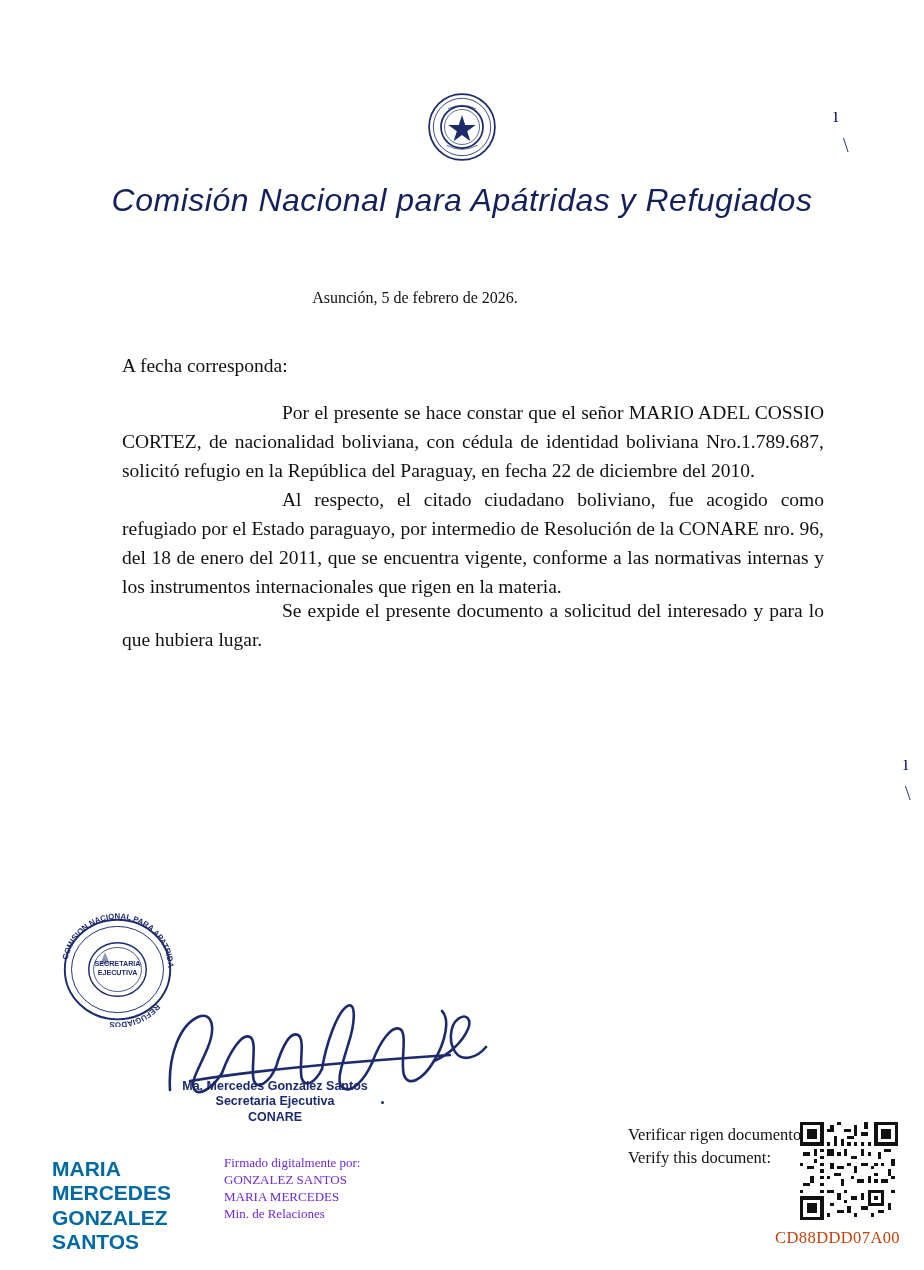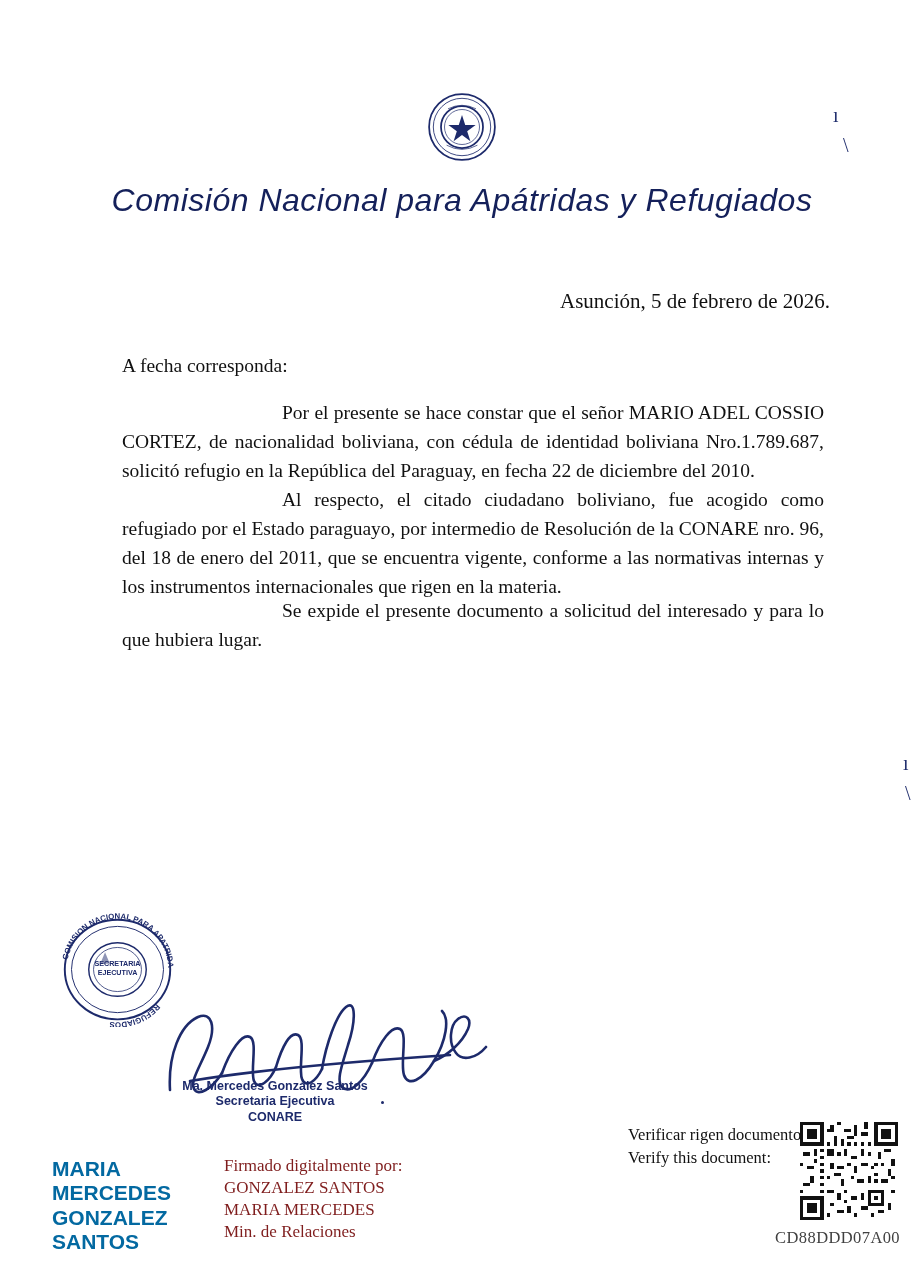--- a/index.html
+++ b/index.html
@@ -43,22 +43,22 @@
     color: #14205a;
     white-space: nowrap;
   }
 
   
   .date-line {
     position: absolute;
     top: 289px;
     left: 0;
     width: 830px;
-    text-align: right;
-    font-size: 21px;
+    text-align: center;
+    font-size: 16px;
     color: #111;
   }
 
   
   .salutation {
     position: absolute;
     top: 355px;
     left: 122px;
     font-size: 19.5px;
   }
@@ -120,23 +120,23 @@
     font-weight: bold;
     font-size: 21px;
     line-height: 1.16;
     color: #0369a1;
   }
   .dsig-detail {
     position: absolute;
     left: 224px;
     top: 1155px;
     width: 230px;
-    font-size: 17px;
+    font-size: 13px;
     line-height: 1.3;
-    color: #7f1d1d;
+    color: #6d28d9;
   }
 
   
   .verify-text {
     position: absolute;
     left: 628px;
     top: 1124px;
     font-size: 16.5px;
     line-height: 1.38;
     color: #111;
@@ -156,21 +156,21 @@
   }
   .doc-code {
     position: absolute;
     left: 700px;
     top: 1228px;
     width: 200px;
     text-align: right;
     font-family: "Liberation Serif", serif;
     font-size: 16.5px;
     letter-spacing: 0.4px;
-    color: #404040;
+    color: #c2410c;
   }
 
   
   .artifact {
     position: absolute;
     color: #22306e;
     font-family: "Liberation Serif", serif;
   }
   .a1 { left: 833px; top: 104px; font-size: 20px; }
   .a2 { left: 843px; top: 134px; font-size: 20px; }

